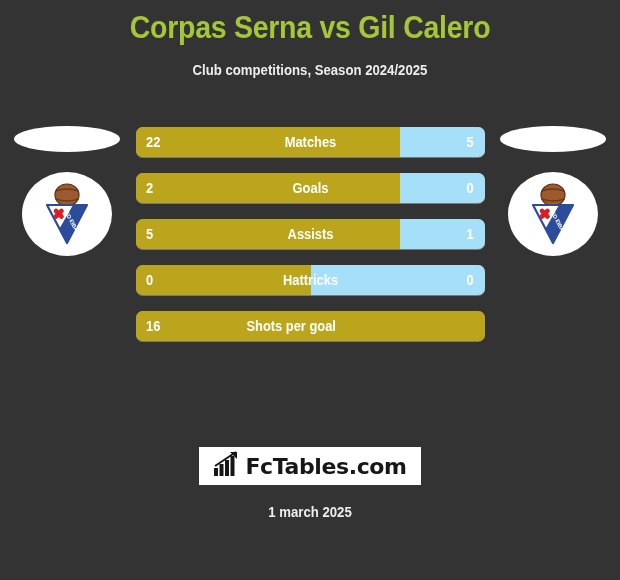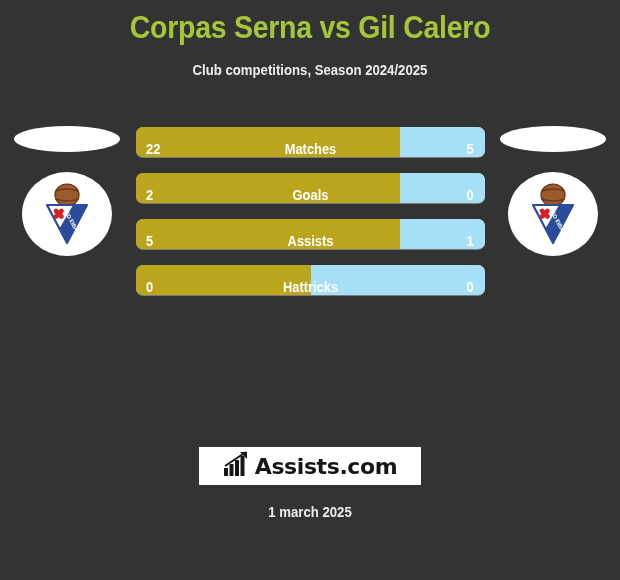--- a/index.html
+++ b/index.html
@@ -102,21 +102,21 @@
   }
   .fill-away {
     position: absolute;
     right: 0; top: 0; bottom: 0;
     background: #A5DFF8;
   }
   .row-inner {
     position: absolute;
     inset: 0;
     display: flex;
-    align-items: flex-end;
+    align-items: center;
   }
   .val {
     position: relative;
     font-size: 14px;
     font-weight: bold;
     color: #FFFFFF;
     z-index: 3;
     white-space: nowrap;
     transform: scaleX(0.92);
   }
@@ -266,33 +266,40 @@
       <div class="fill-home" style="width:50%"></div>
       <div class="fill-away" style="width:50%"></div>
       <div class="row-inner">
         <span class="val val-home">0</span>
         <span class="label">Hattricks</span>
         <span class="val val-away">0</span>
       </div>
     </div>
 
 
+    <div class="stat-row single">
+      <div class="fill-home" style="width:100%"></div>
+      <div class="row-inner">
+        <span class="val val-home">16</span>
+        <span class="label">Shots per goal</span>
+      </div>
+    </div>
 
 
   </div>
 
   <div class="logo">
     <span class="logo-icon">
       <svg width="28" height="26" viewBox="0 0 28 26">
         <rect x="1" y="17" width="4" height="8" fill="#161616"></rect>
         <rect x="6.5" y="13" width="4" height="12" fill="#161616"></rect>
         <rect x="12" y="9" width="4" height="16" fill="#161616"></rect>
         <rect x="17.5" y="5" width="4" height="20" fill="#161616"></rect>
         <path d="M2 15 L23 1" stroke="#161616" stroke-width="2"></path>
         <path d="M17 1 L24 1 L24 8 Z" fill="#161616"></path>
       </svg>
     </span>
-    <span class="logo-text">Assists.com</span>
+    <span class="logo-text">FcTables.com</span>
   </div>
 
   <div class="date">1 march 2025</div>
 
 </div>
 
 </body></html>

